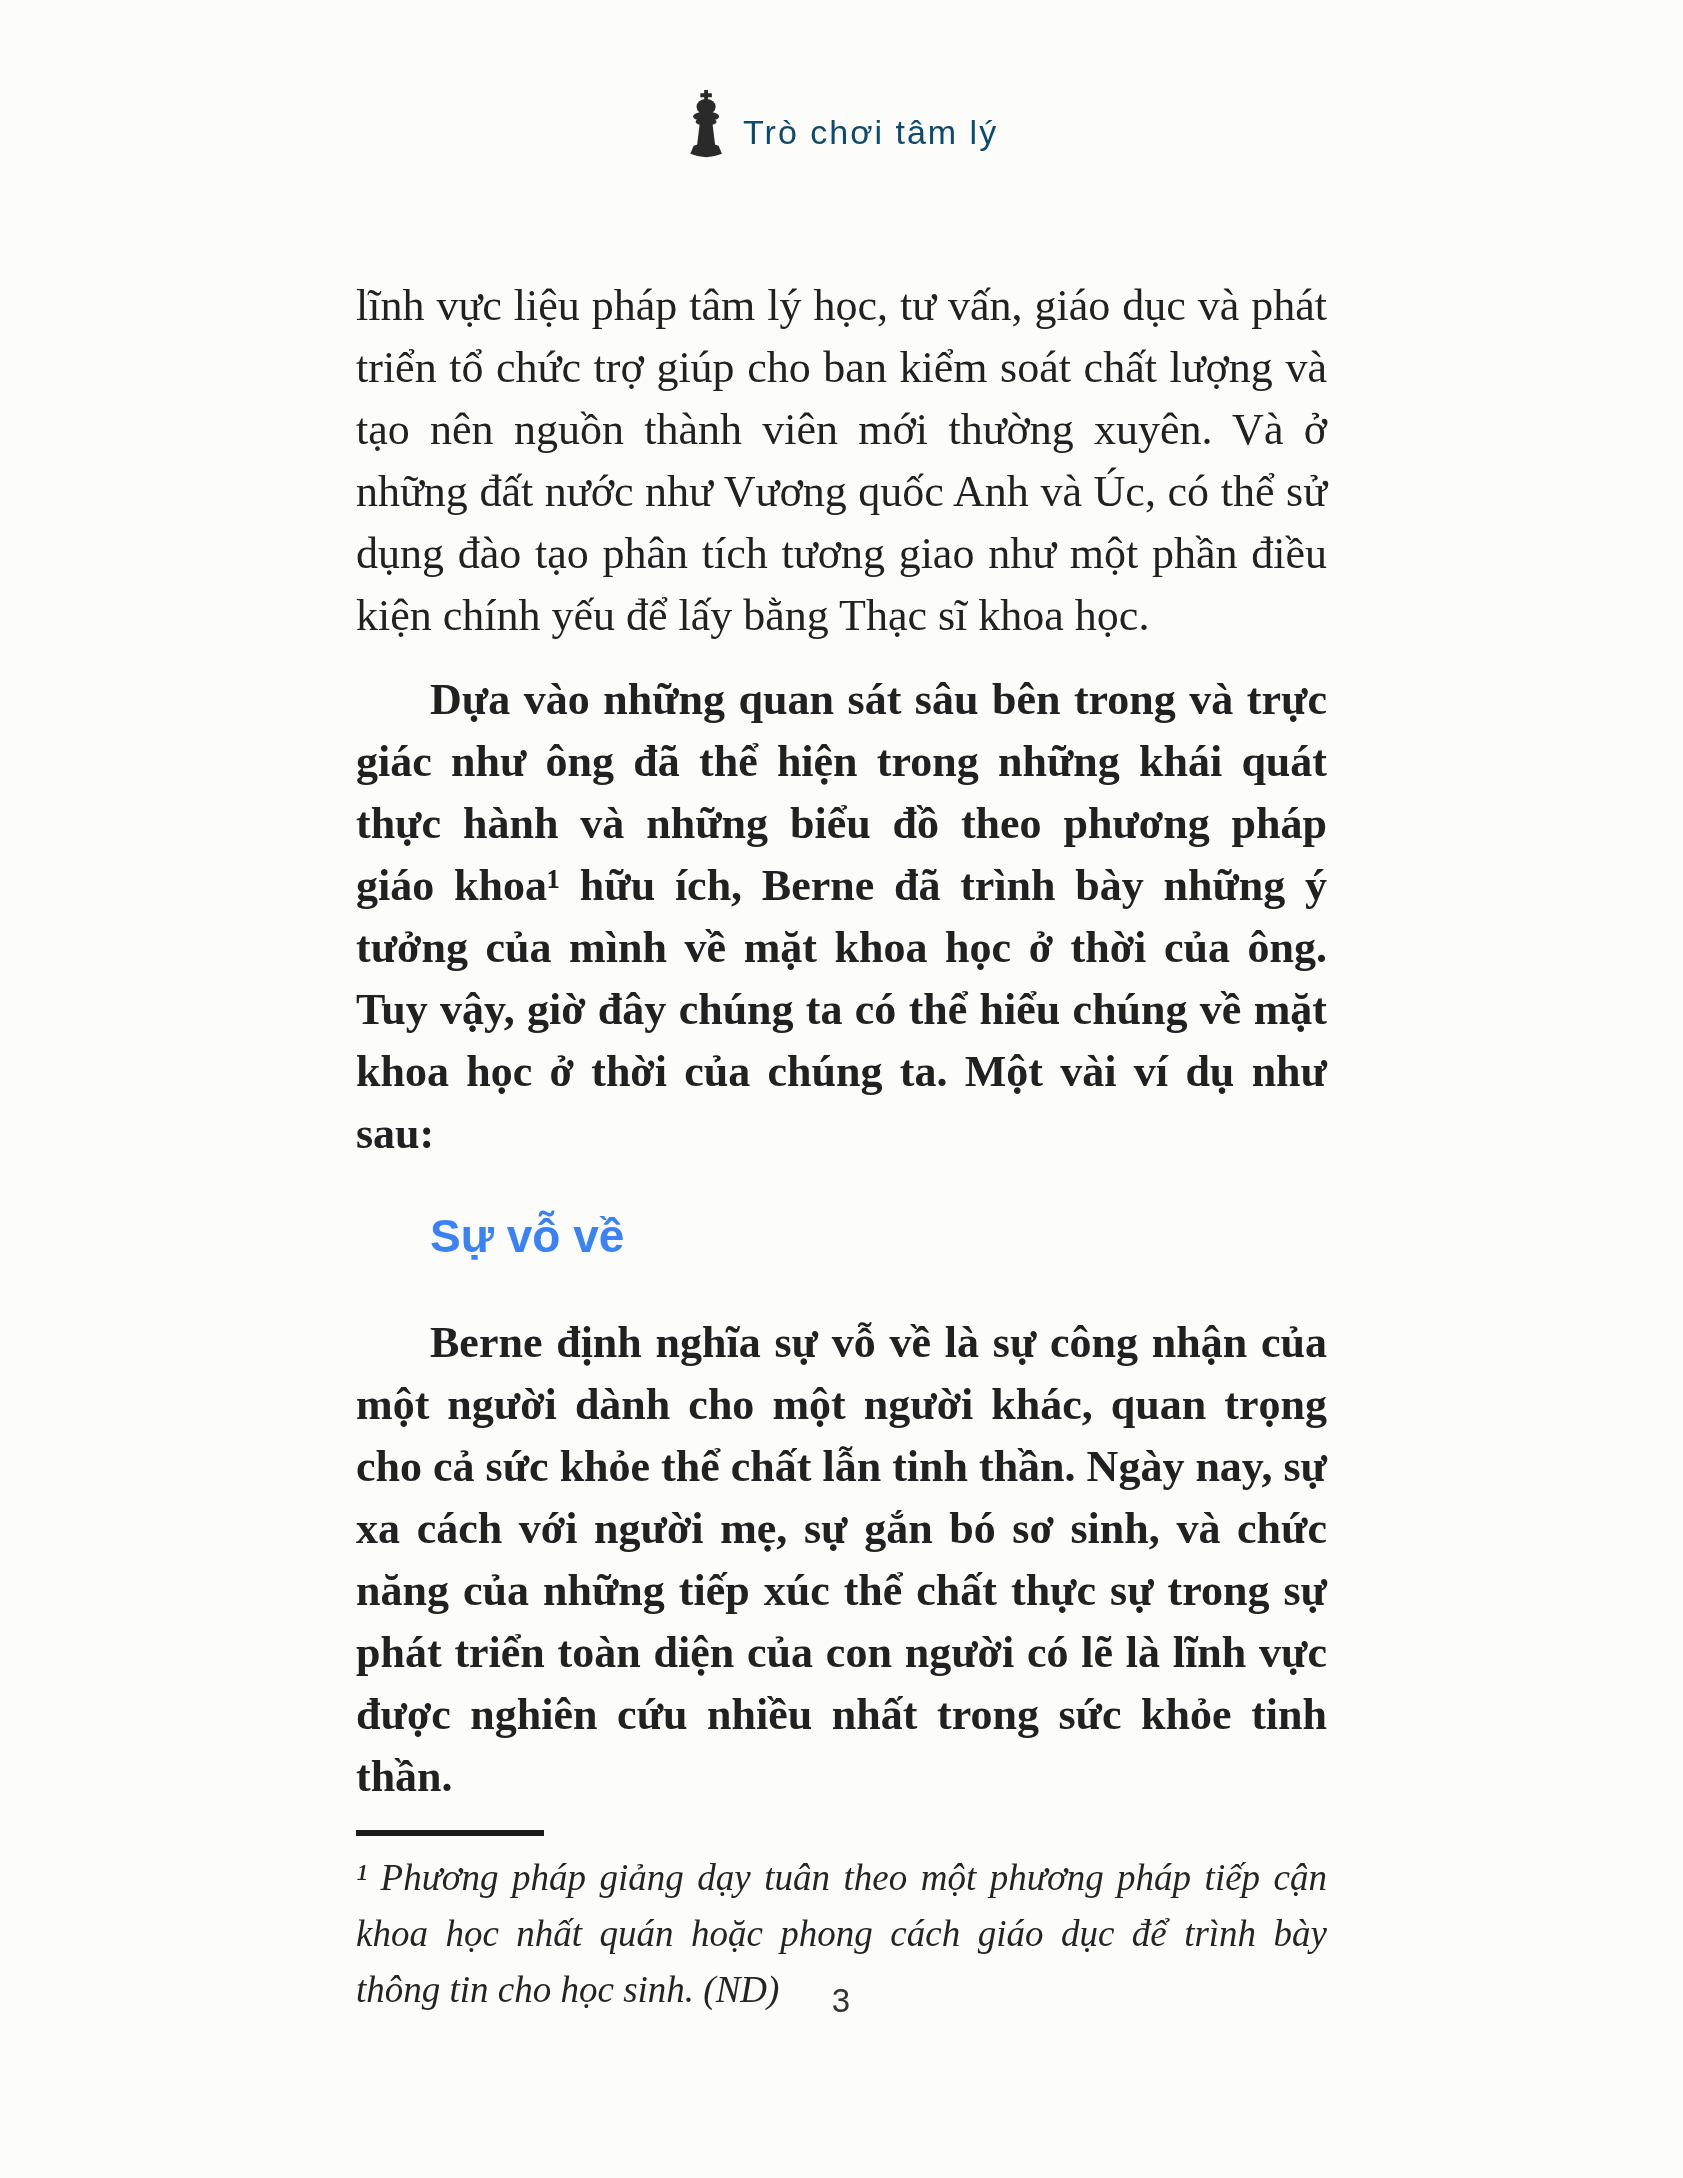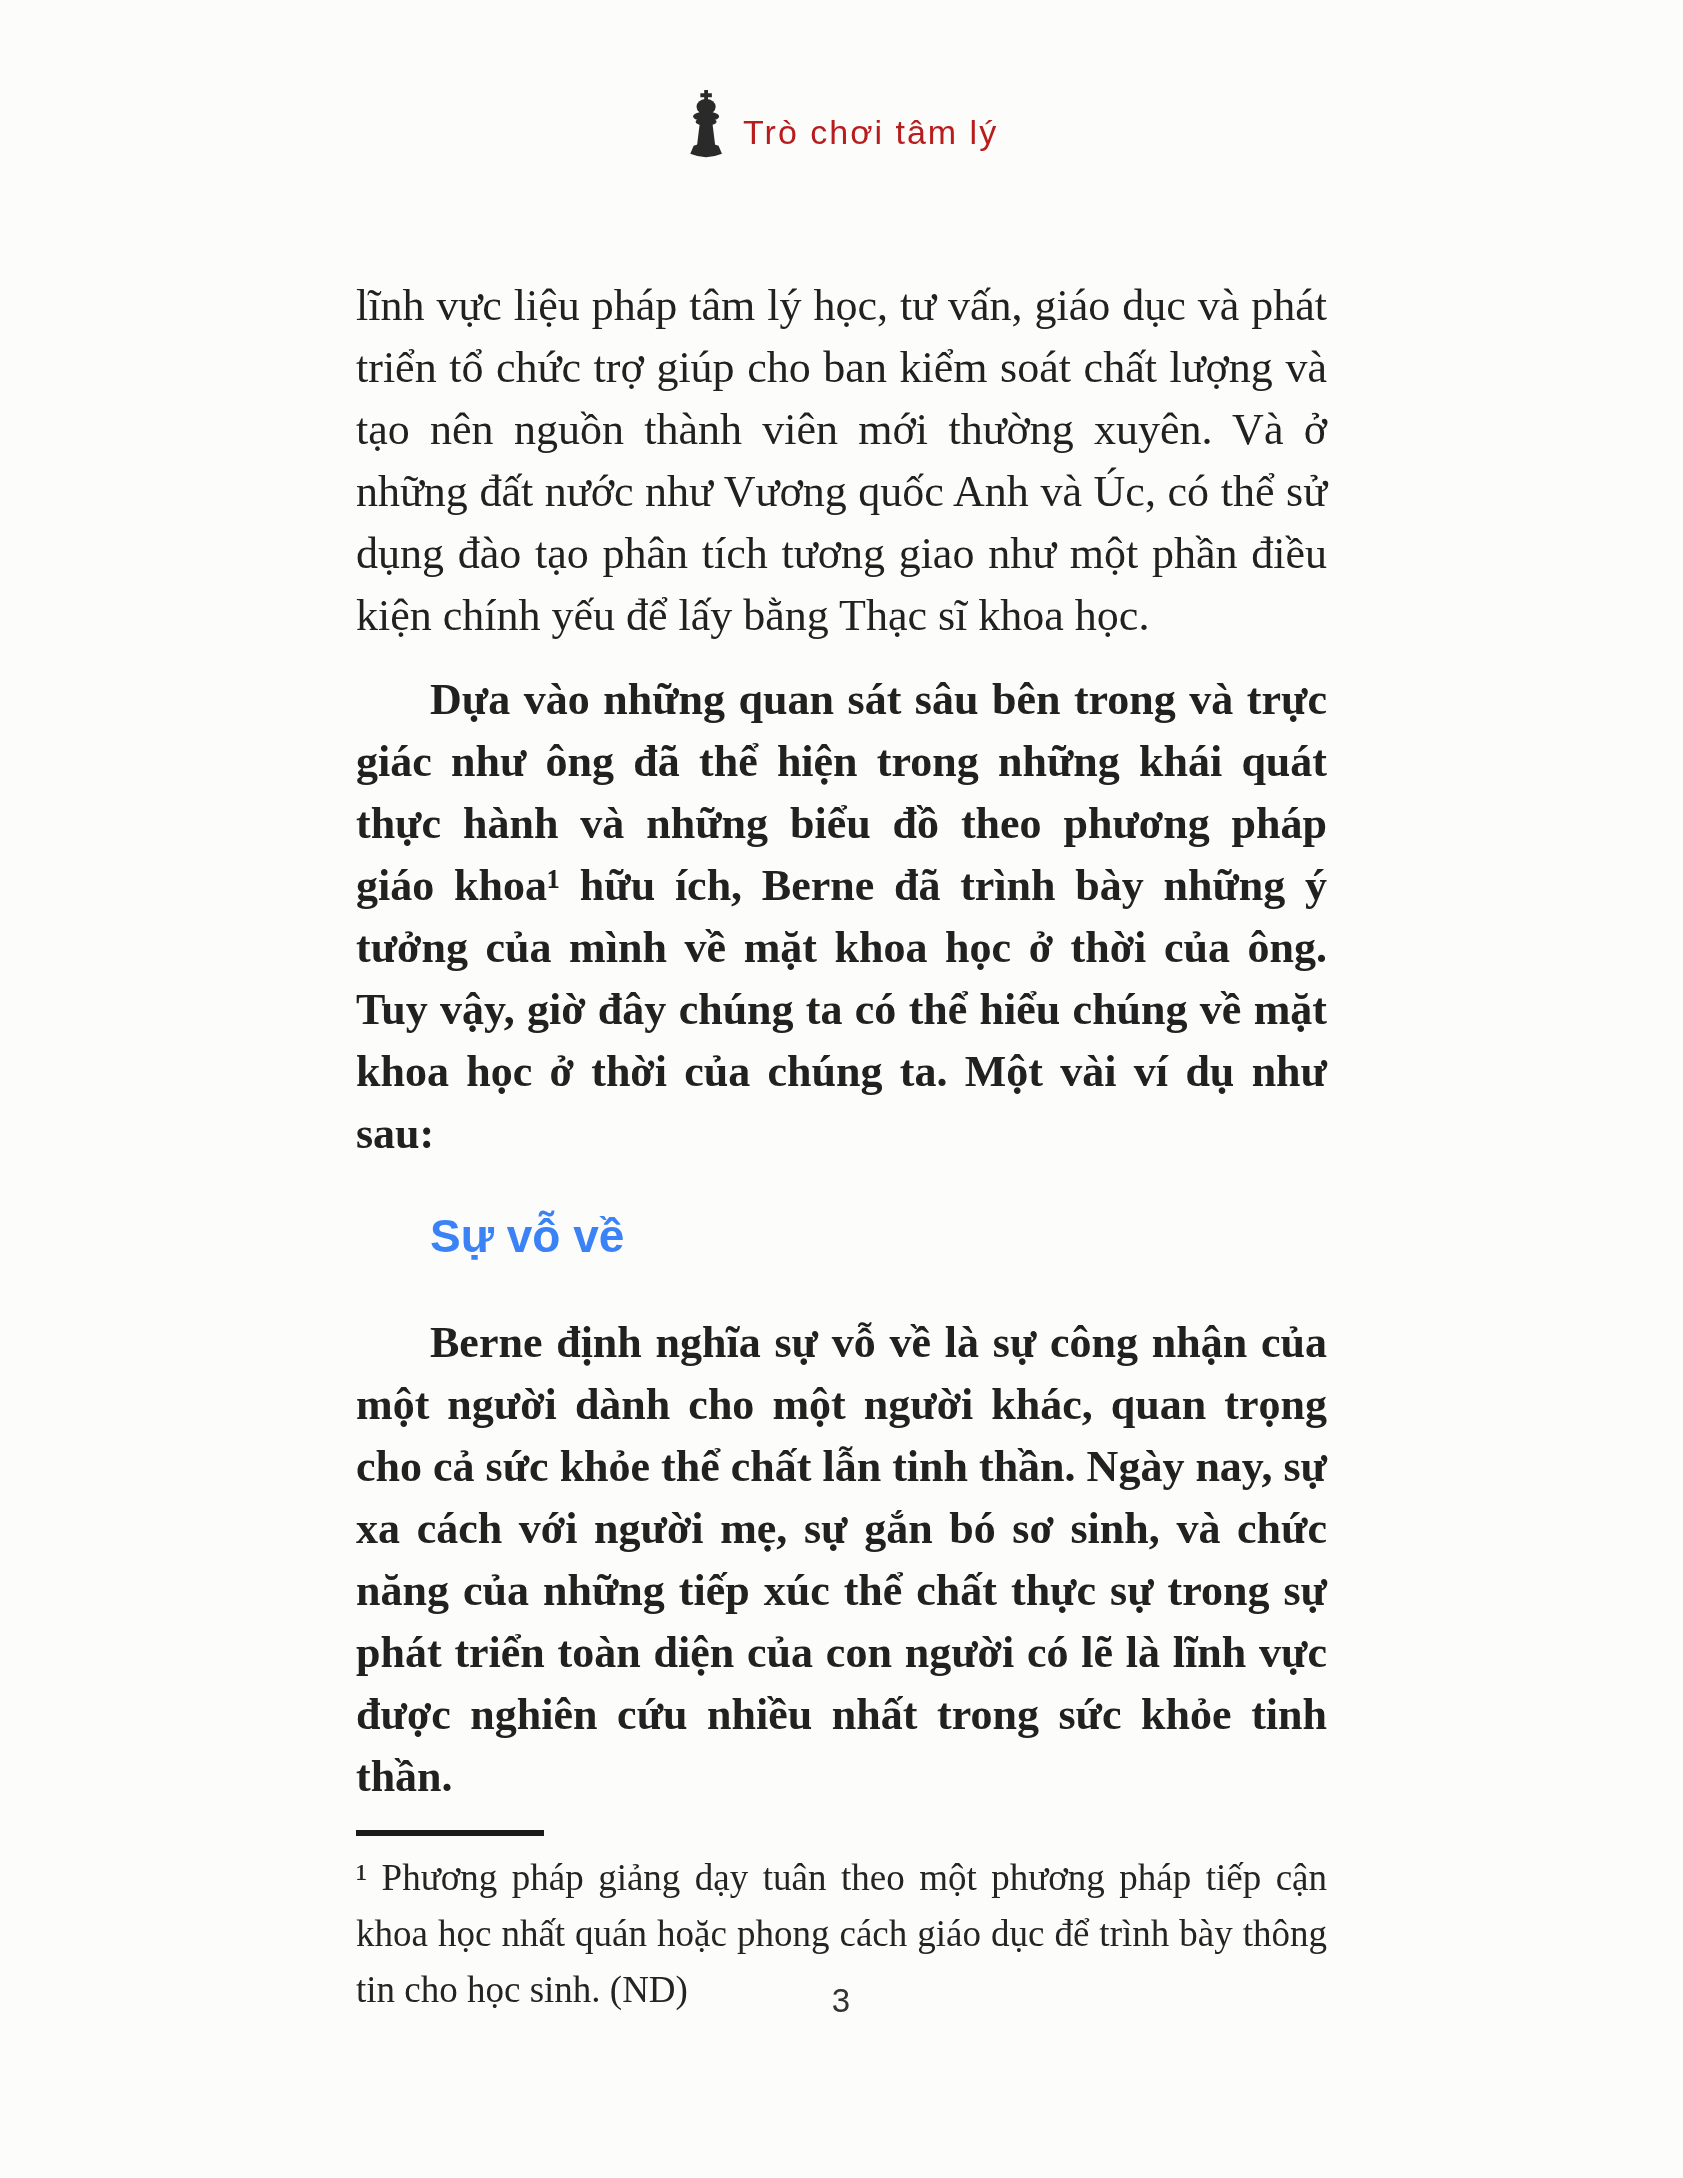--- a/index.html
+++ b/index.html
@@ -20,21 +20,21 @@
     align-items: center;
     justify-content: center;
     gap: 16px;
   }
   .king-icon-svg { height: 71px; width: auto; display: block; }
   .running-title {
     font-family: "Liberation Sans", "DejaVu Sans", sans-serif;
     font-size: 34px;
     font-weight: 400;
     letter-spacing: 2px;
-    color: #b91c1c;
+    color: #0c4a6e;
     padding-top: 14px;
   }
   .text-column {
     margin: 113px 356px 4px 356px; 
     font-family: "Liberation Serif", "DejaVu Serif", serif;
     font-size: 44px;
     line-height: 62px;
     text-align: justify;
   }
   .body-par { margin-bottom: 22px; color: #212121; }
@@ -54,20 +54,21 @@
     width: 188px;
     height: 0;
     border-top: 6px solid #1b1b1b;
   }
   .footnote-text {
     margin-top: 14px;
     font-size: 37px;
     line-height: 56px;
     text-align: justify;
     color: #242424;
+    font-style: italic;
   }
   .page-number {
     position: absolute;
     bottom: 158px;
     left: 0;
     width: 100%;
     text-align: center;
     font-family: "Liberation Sans", "DejaVu Sans", sans-serif;
     font-size: 33px;
     color: #333333;

